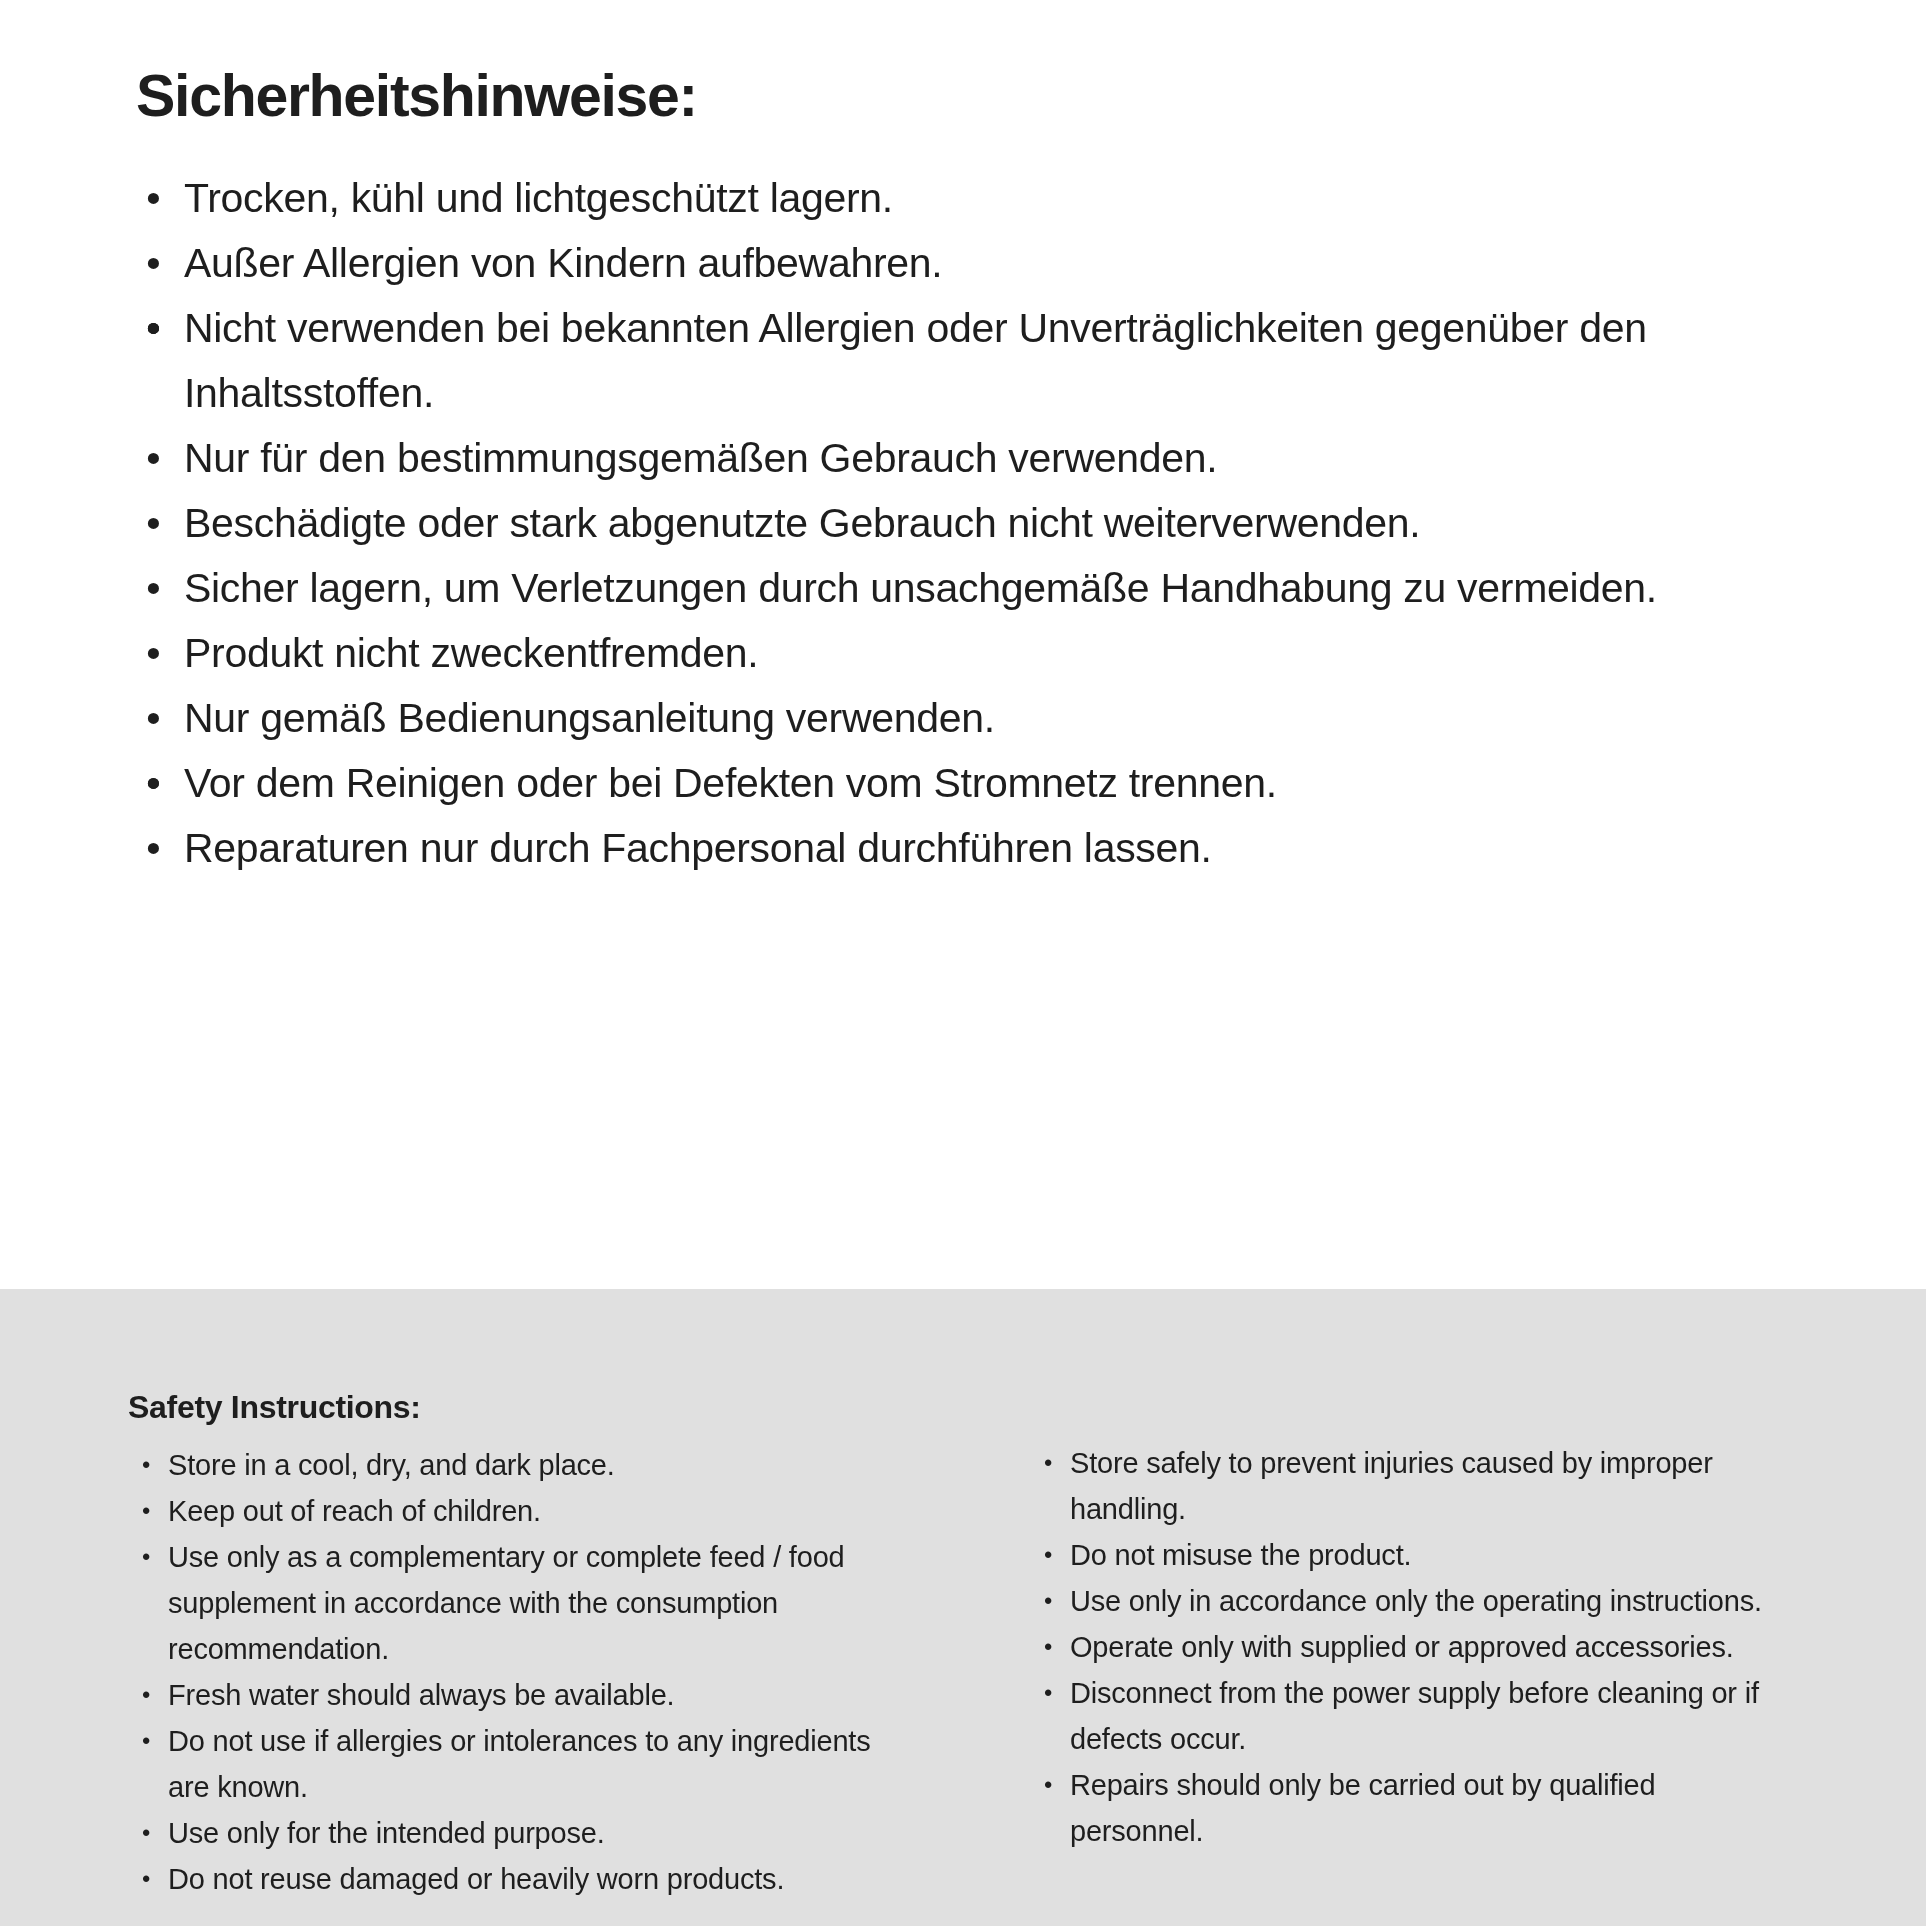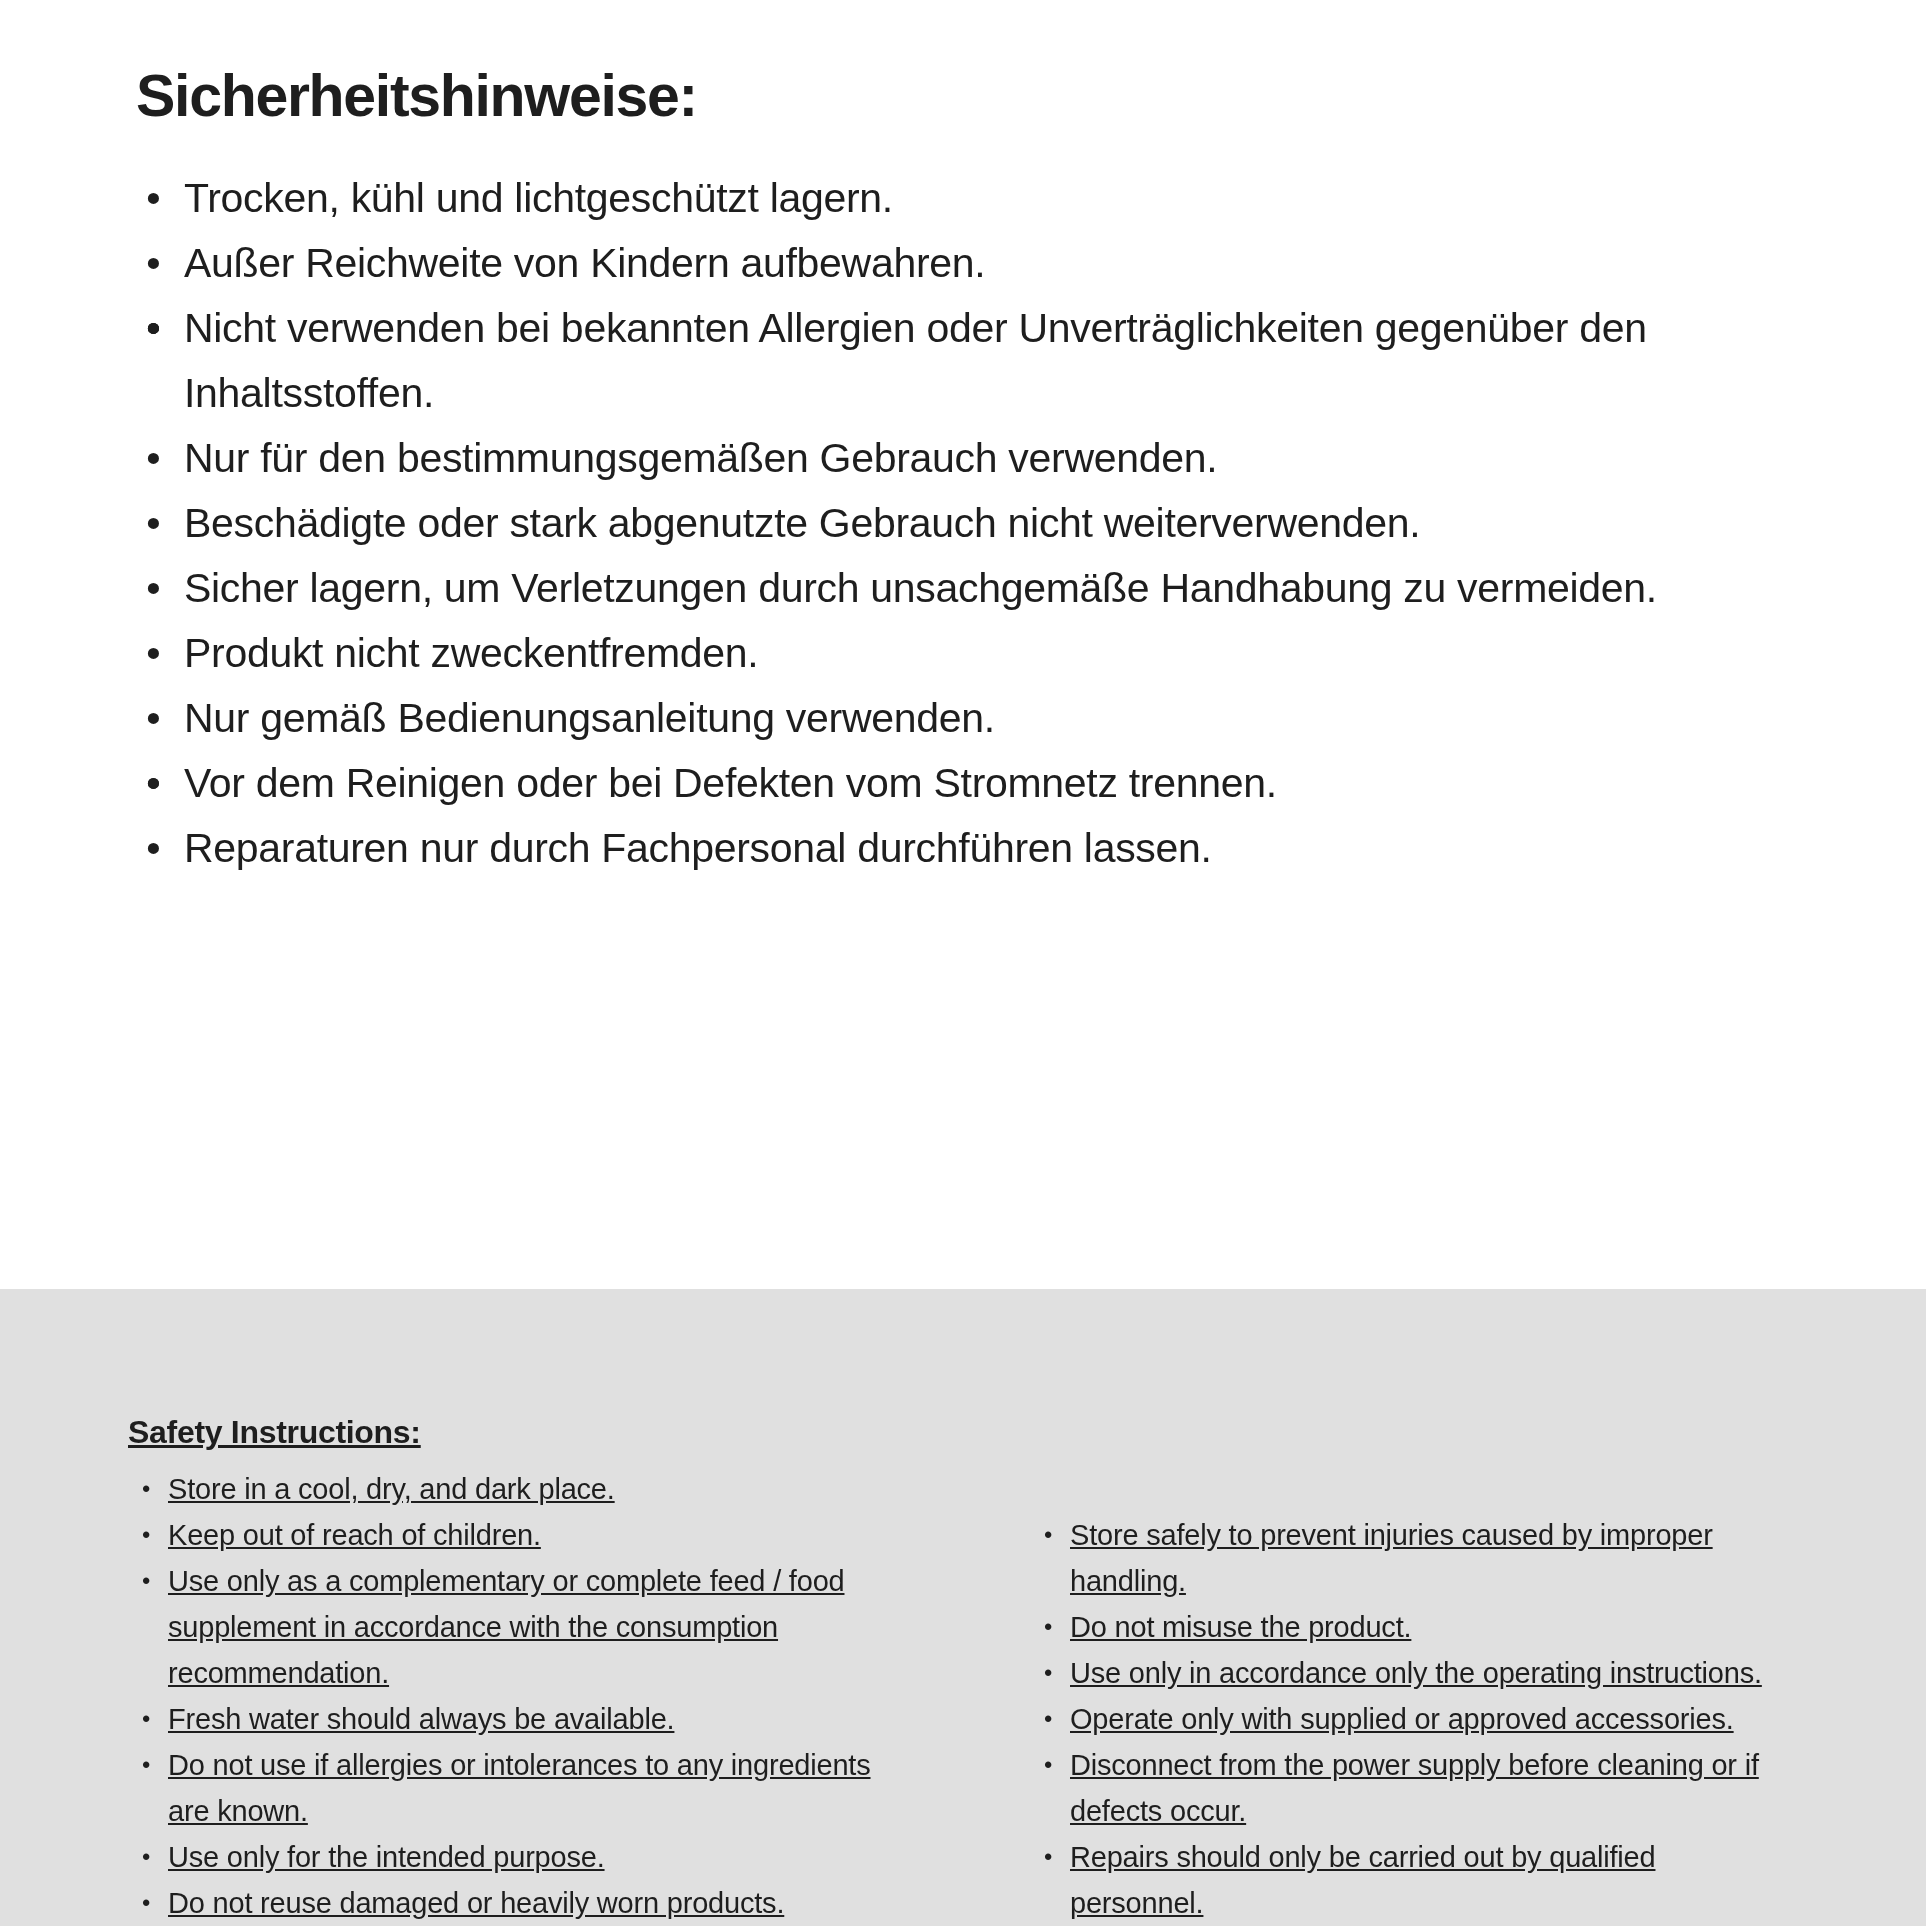--- a/index.html
+++ b/index.html
@@ -51,22 +51,21 @@
     top: 0;
   }
 
   
   .en-section {
     width: 1926px;
     height: 637px;
     background: var(--band);
     padding: 76px 0 0 0;
     display: flex;
-    align-items: flex-end;
-    text-decoration: underline;
+    align-items: center;
   }
   .en-col-left {
     width: 764px;
     margin-left: 128px;
   }
   .en-col-right {
     width: 764px;
     margin-left: 138px;
     padding-top: 3.9px;
   }
@@ -97,21 +96,21 @@
     font-size: 0.82em;
   }
 </style>
 </head>
 <body>
 
 <div class="de-section">
   <h1 class="de-title">Sicherheitshinweise:</h1>
   <ul class="de-list">
       <li class="de-item"><span class="bullet">•</span><span class="item-text">Trocken, kühl und lichtgeschützt lagern.</span></li>
-      <li class="de-item"><span class="bullet">•</span><span class="item-text">Außer Reichweite von Kindern aufbewahren.</span></li>
+      <li class="de-item"><span class="bullet">•</span><span class="item-text">Außer Allergien von Kindern aufbewahren.</span></li>
       <li class="de-item"><span class="bullet">•</span></li>
       <li class="de-item"><span class="bullet">•</span></li>
       <li class="de-item"><span class="bullet">•</span><span class="item-text">Nicht verwenden bei bekannten Allergien oder Unverträglichkeiten gegenüber den Inhaltsstoffen.</span></li>
       <li class="de-item"><span class="bullet">•</span><span class="item-text">Nur für den bestimmungsgemäßen Gebrauch verwenden.</span></li>
       <li class="de-item"><span class="bullet">•</span><span class="item-text">Beschädigte oder stark abgenutzte Gebrauch nicht weiterverwenden.</span></li>
       <li class="de-item"><span class="bullet">•</span><span class="item-text">Sicher lagern, um Verletzungen durch unsachgemäße Handhabung zu vermeiden.</span></li>
       <li class="de-item"><span class="bullet">•</span><span class="item-text">Produkt nicht zweckentfremden.</span></li>
       <li class="de-item"><span class="bullet">•</span><span class="item-text">Nur gemäß Bedienungsanleitung verwenden.</span></li>
       <li class="de-item"><span class="bullet">•</span></li>
       <li class="de-item"><span class="bullet">•</span><span class="item-text">Vor dem Reinigen oder bei Defekten vom Stromnetz trennen.</span></li>

